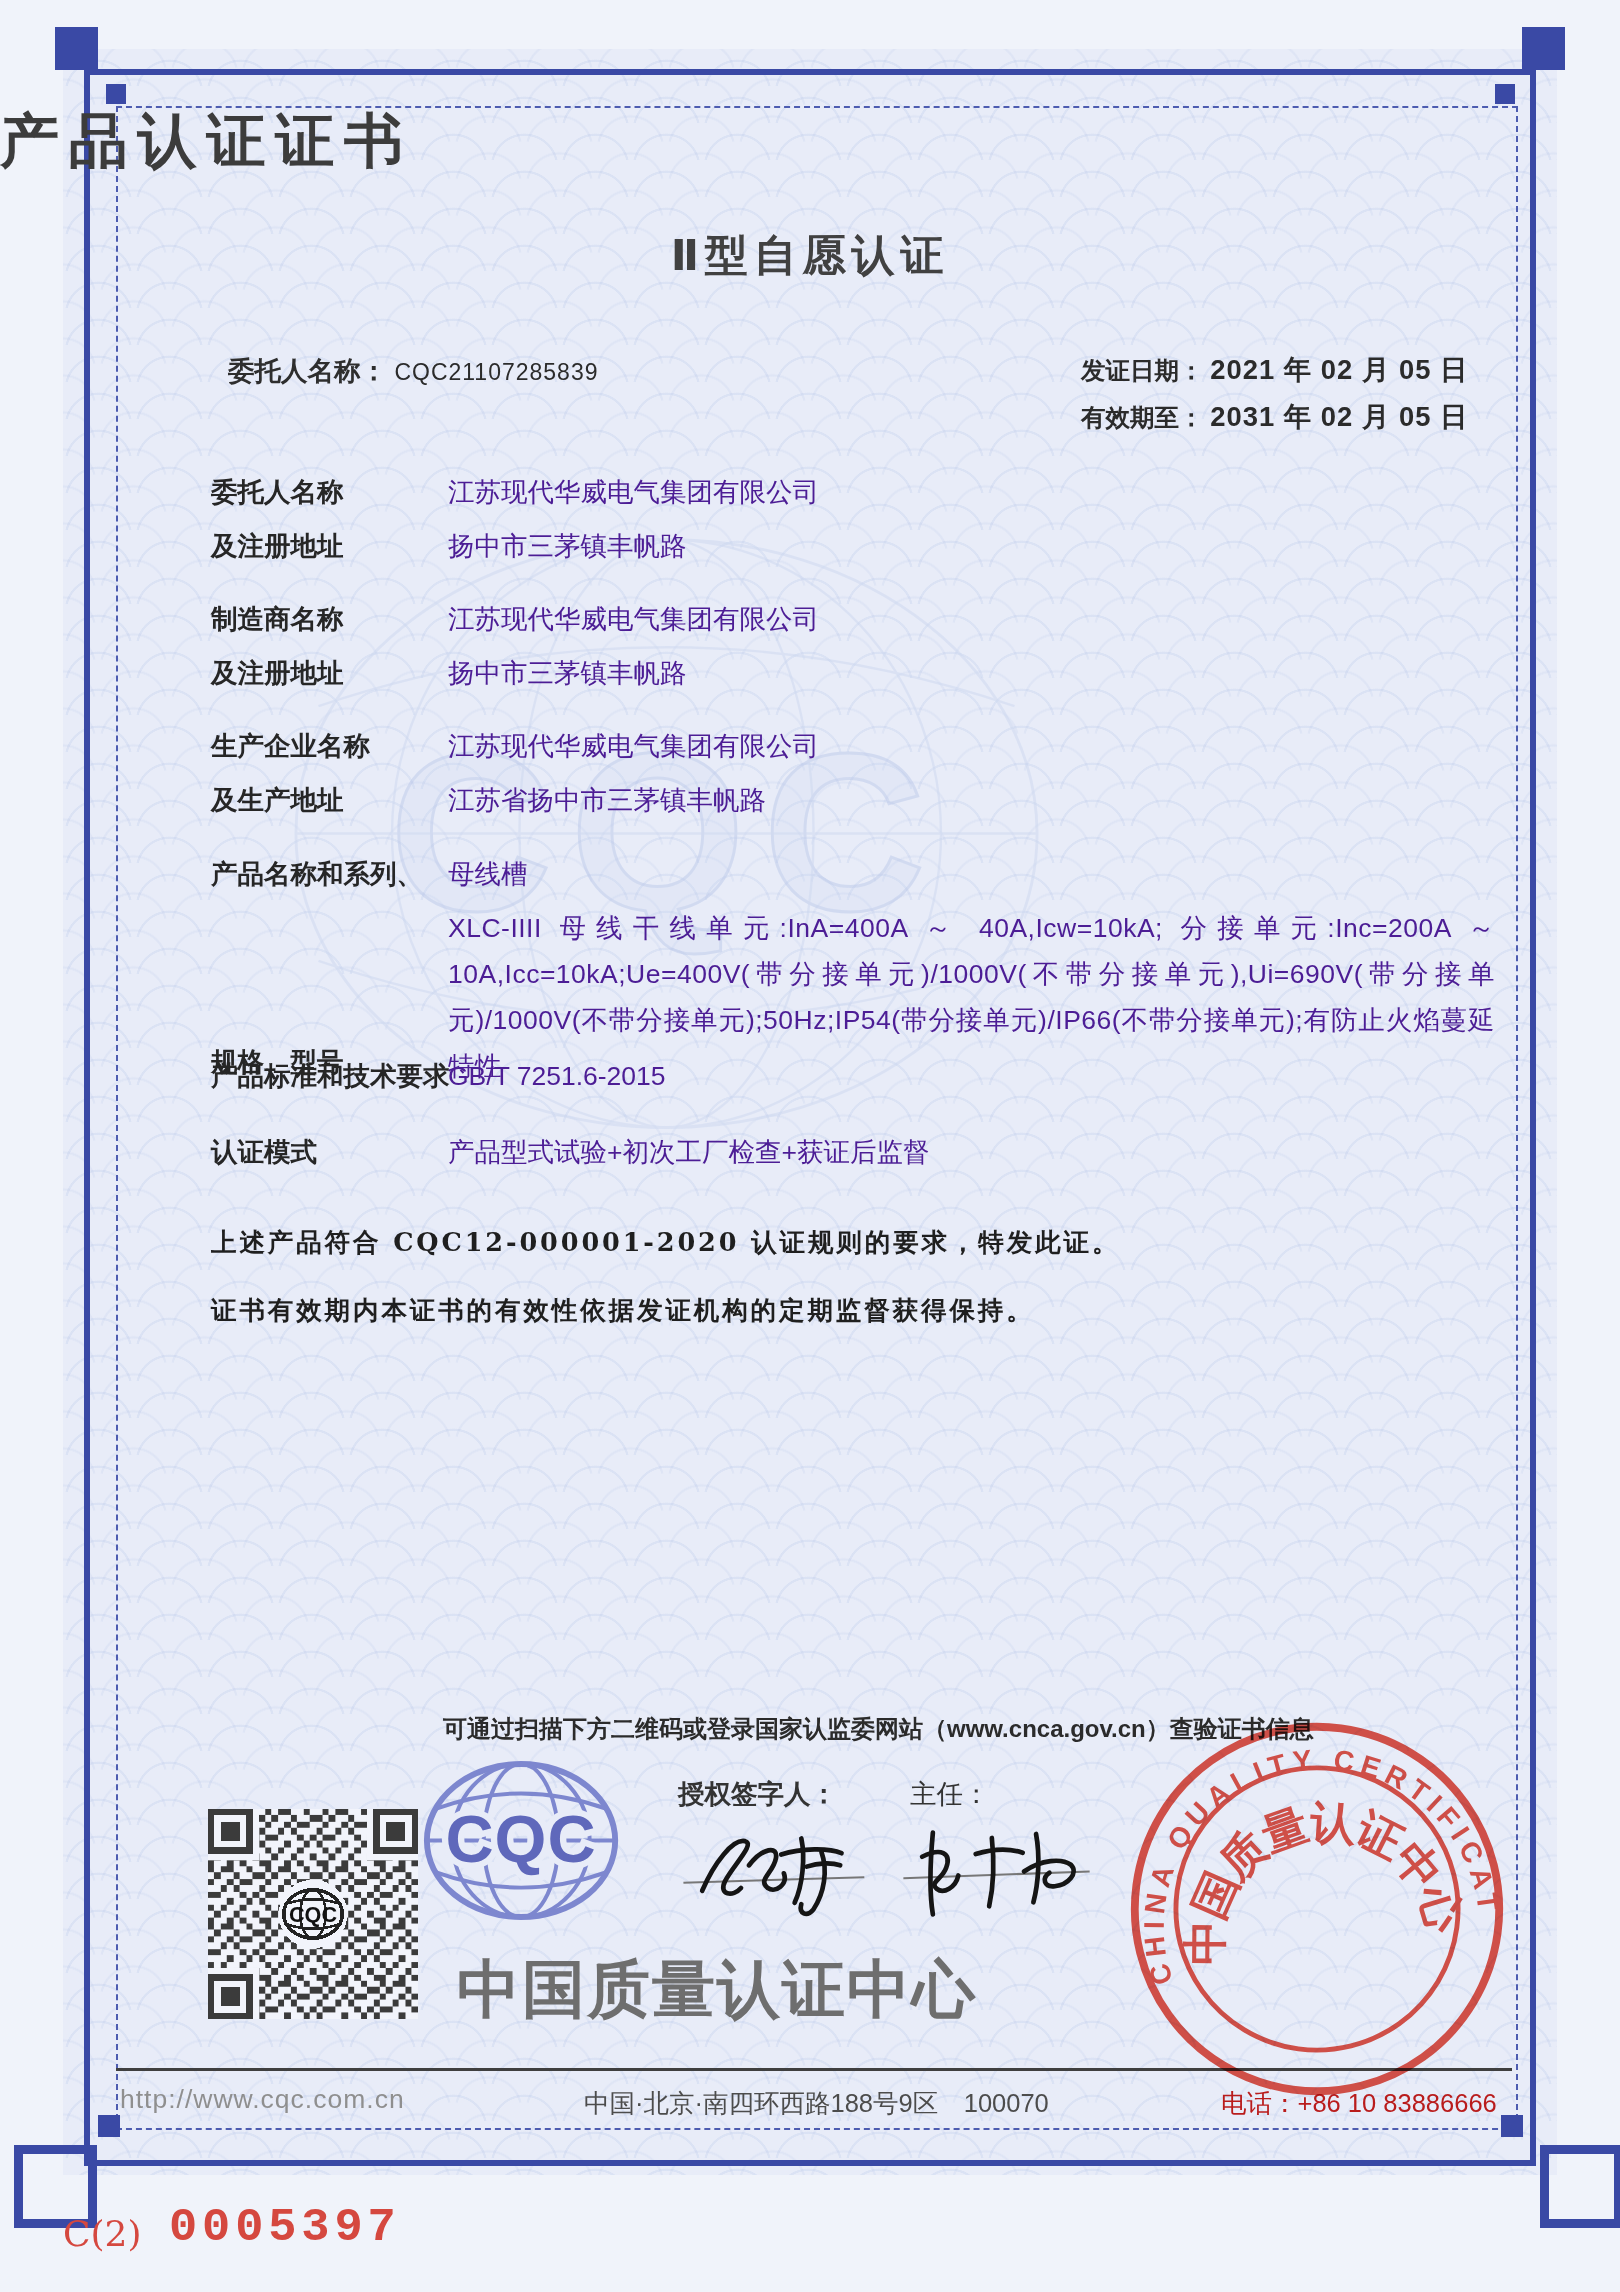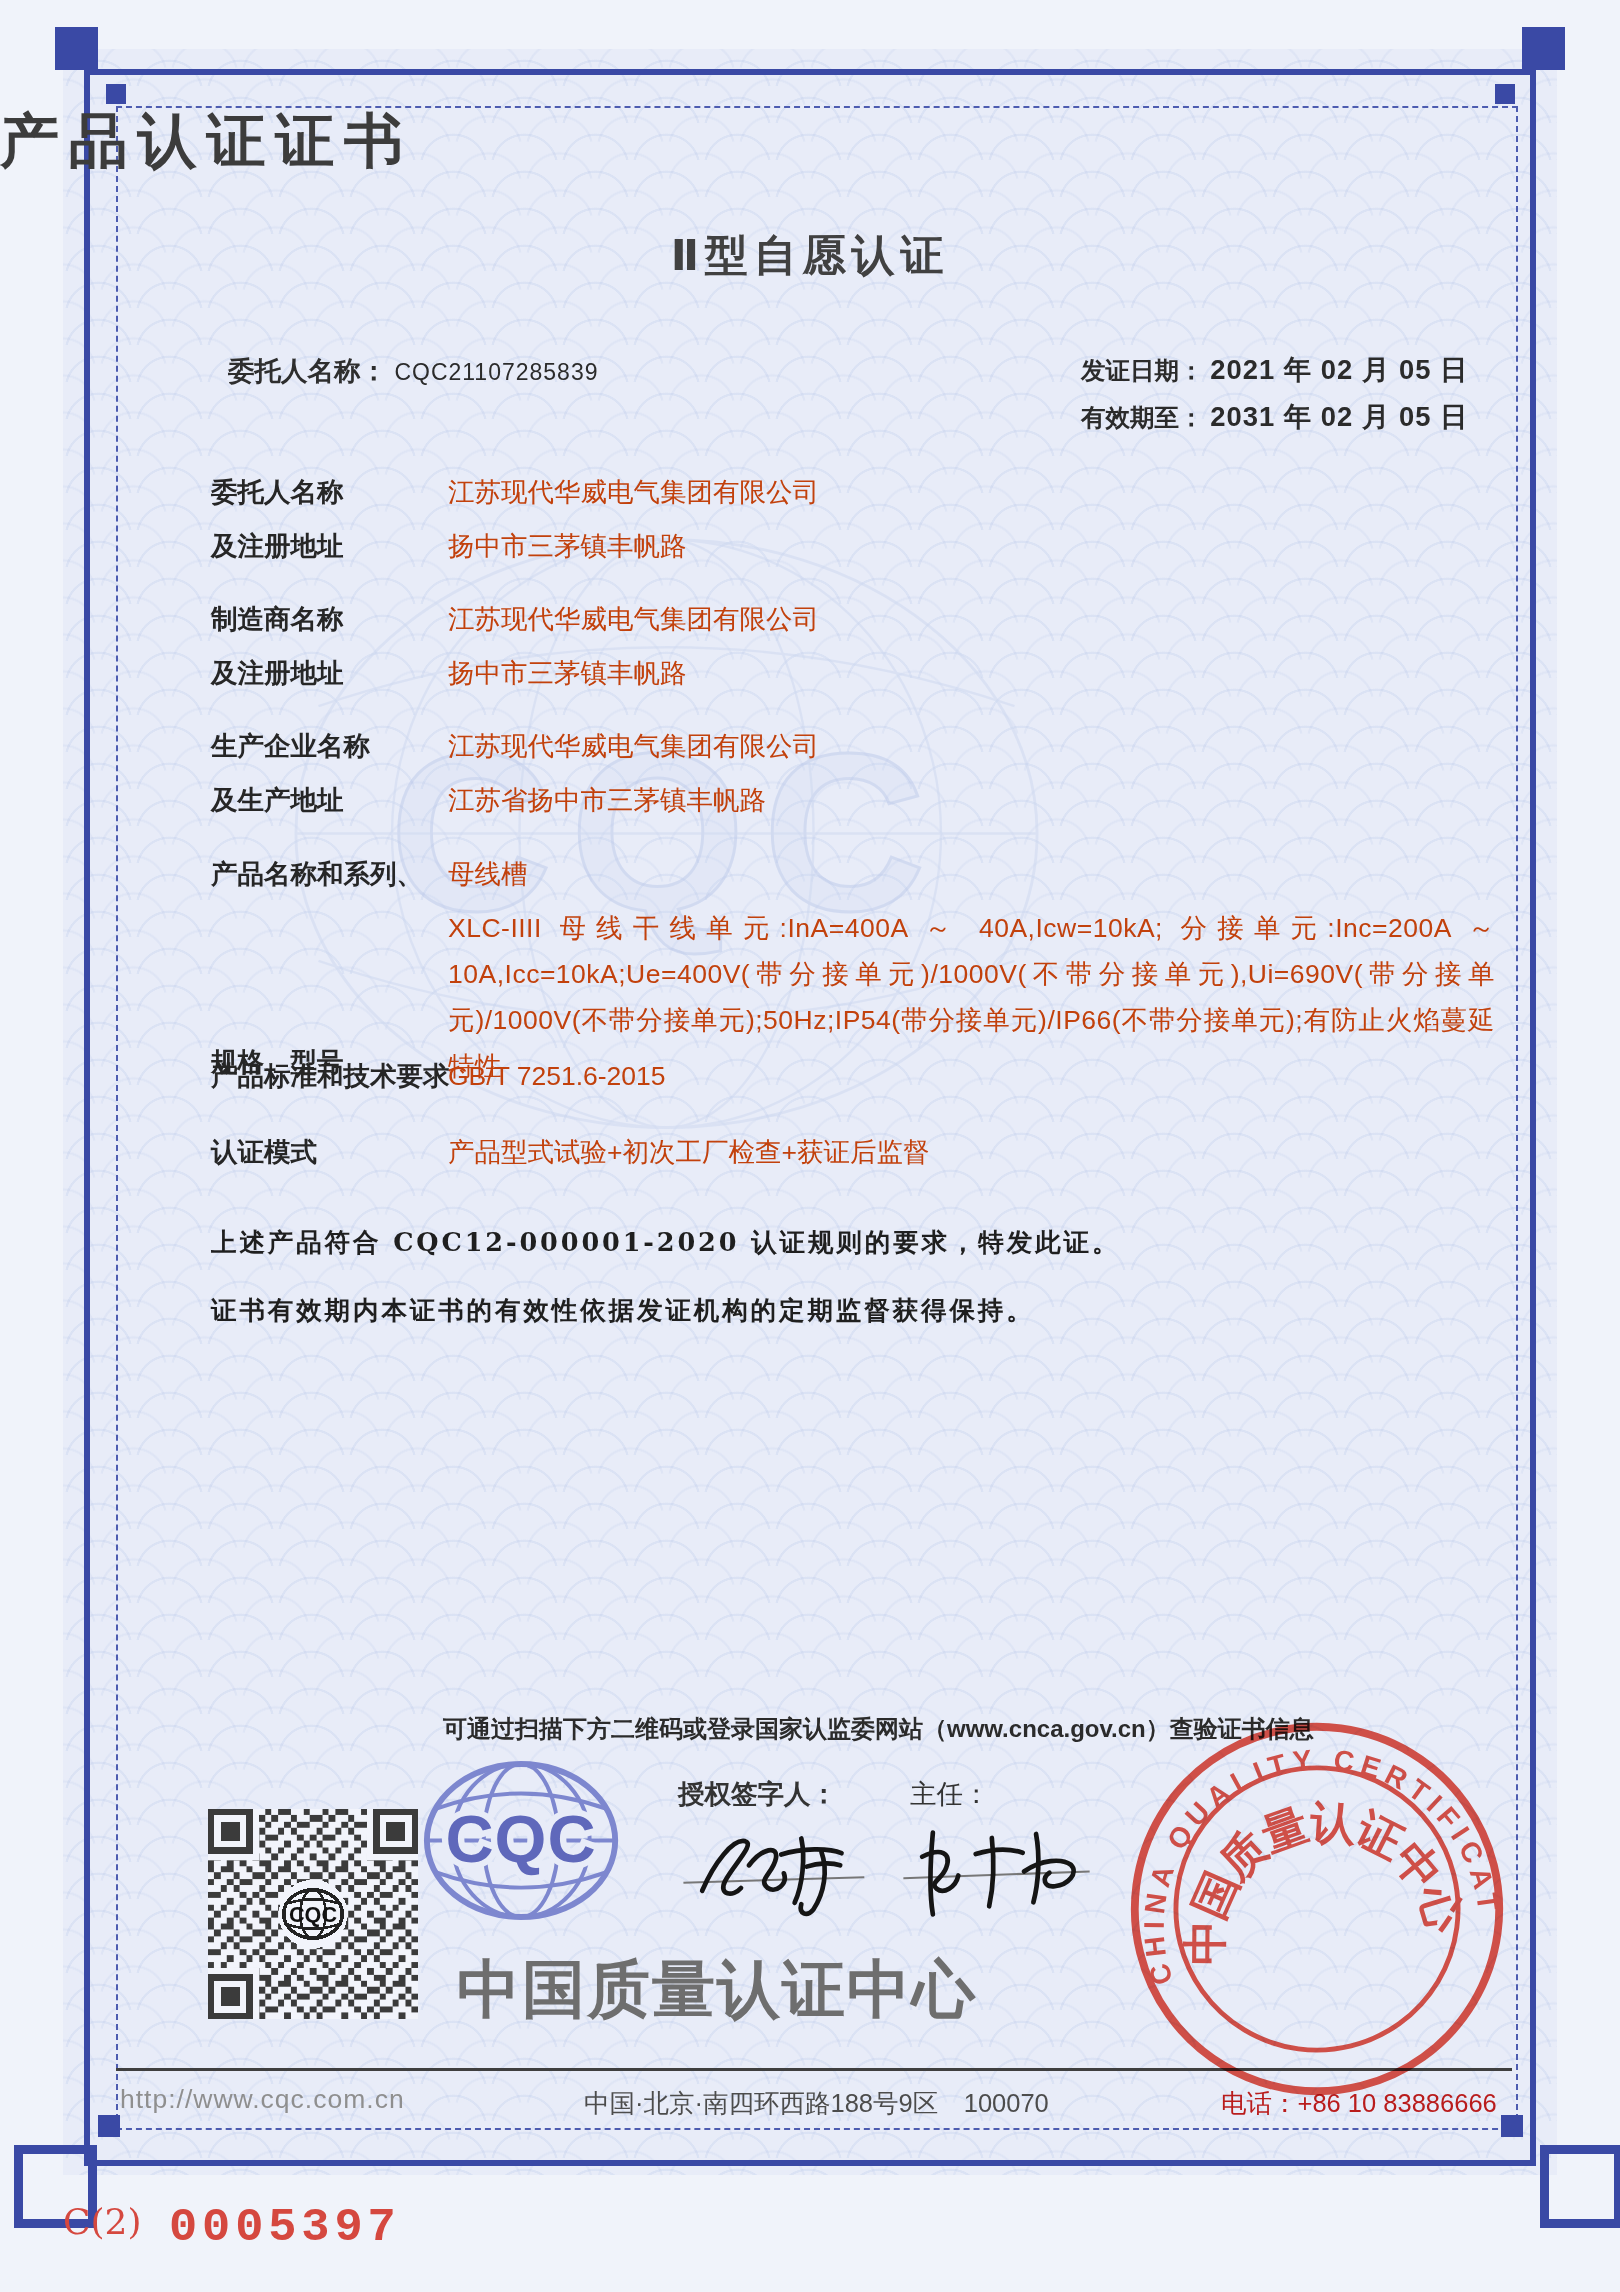--- a/index.html
+++ b/index.html
@@ -24,21 +24,21 @@
          font-size:43px;font-weight:bold;color:#414141;letter-spacing:5.9px;}
   .kai{font-family:"DejaVu Serif","Liberation Serif",serif;font-weight:bold;}
   .certno{position:absolute;left:228px;top:353px;font-size:26.5px;color:#2e2e2e;}
   .certno .val{font-size:23px;letter-spacing:1px;color:#2b2b2b;}
   .dates{position:absolute;left:1081px;top:347px;font-size:24.5px;color:#2b2b2b;line-height:46px;}
   .dates .val{font-size:27.4px;font-weight:600;letter-spacing:1px;}
   
   .fgroup{position:absolute;left:211px;width:1284px;}
   .frow{display:flex;align-items:flex-end;}
   .flabel{width:237px;flex:none;font-weight:bold;font-size:26.5px;color:#262626;line-height:54px;white-space:nowrap;}
-  .fvalue{flex:1;font-size:26.5px;color:#c2410c;line-height:54px;}
+  .fvalue{flex:1;font-size:26.5px;color:#4c1d95;line-height:54px;}
   .fvalue.justify{text-align:justify;line-height:46px;letter-spacing:0.5px;padding-top:3.9px;}
   .fg1{top:465px}.fg2{top:592px}.fg3{top:719px}.fg4{top:847px}.fg5{top:1049px}.fg6{top:1125px}
   
   .statements{position:absolute;left:211px;top:1225px;width:1176px;}
   .statements p{margin:0 0 33px 0;font-family:"DejaVu Serif","Liberation Serif",serif;
         font-size:25.5px;color:#1f1f1f;letter-spacing:2.9px;font-weight:bold;}
   
   .verify-note{position:absolute;left:443px;top:1713px;font-size:24px;color:#2b2b2b;font-weight:600;}
   .auth-label{position:absolute;left:678px;top:1776px;font-size:26.5px;font-weight:bold;color:#333;}
   .director-label{position:absolute;left:910px;top:1776px;font-size:26.5px;font-weight:normal;color:#333;}
@@ -50,21 +50,21 @@
         color:#6e6e6e;letter-spacing:2px;font-family:"DejaVu Sans","Liberation Sans",sans-serif;}
   
   .stamp{position:absolute;left:1125px;top:1717px;width:384px;height:384px;
          transform:rotate(-14deg);mix-blend-mode:multiply;opacity:.93;z-index:5;}
   
   .footer-line{position:absolute;left:116px;top:2068px;width:1396px;height:2.9px;background:#3f3f3f;}
   .footer-url{position:absolute;left:120px;top:2084px;font-size:26.5px;color:#8f8f8f;letter-spacing:1px;}
   .footer-address{position:absolute;left:584px;top:2086px;font-size:25.5px;color:#4c4c4c;}
   .footer-phone{position:absolute;left:1221px;top:2086px;font-size:25.5px;color:#b91c1c;}
   
-  .serial{position:absolute;left:63px;top:2201px;display:flex;align-items:flex-start;gap:27.4px;color:#d5483f;}
+  .serial{position:absolute;left:63px;top:2201px;display:flex;align-items:flex-end;gap:27.4px;color:#d5483f;}
   .serial-prefix{font-family:"DejaVu Serif","Liberation Serif",serif;font-size:36px;}
   .serial-number{font-family:Liberation Mono, monospace;font-size:47px;font-weight:bold;letter-spacing:4.9px;}
   
   .watermark{position:absolute;left:235px;top:510px;width:863px;height:647px;opacity:.5;pointer-events:none;}
 </style>
 </head>
 <body>
 
 <div class="page">
 

